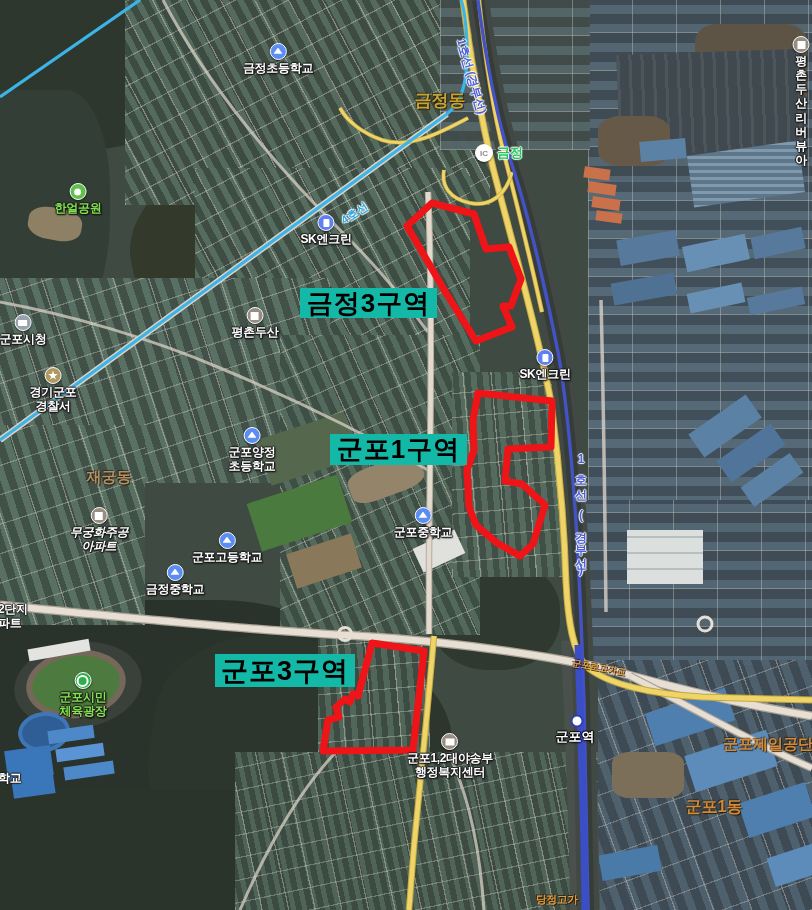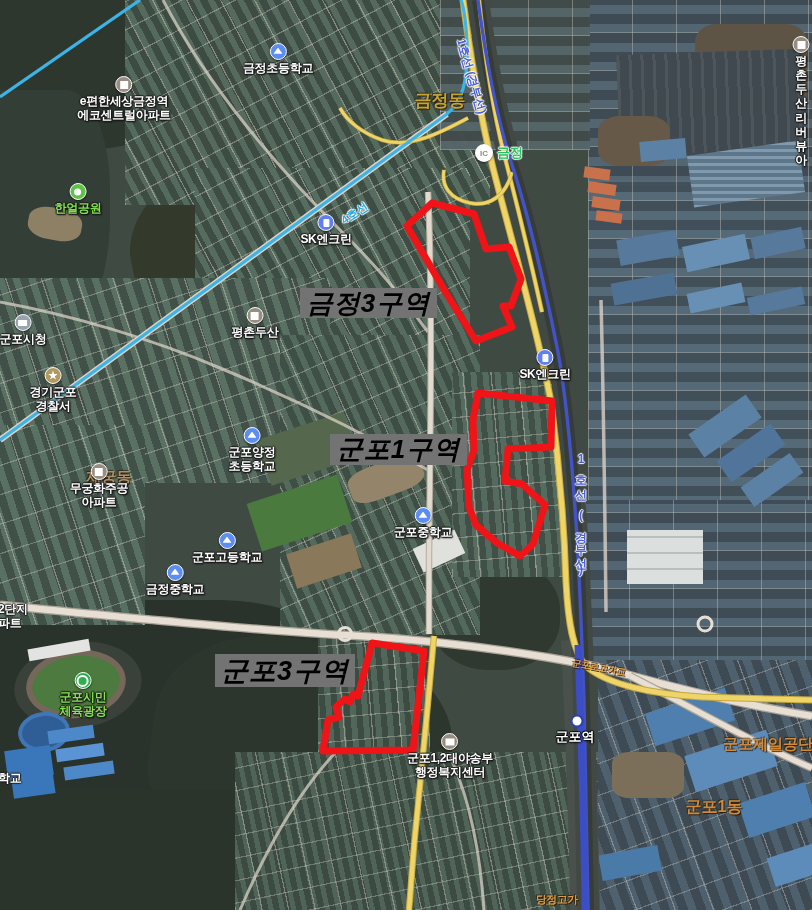--- a/index.html
+++ b/index.html
@@ -55,23 +55,23 @@
   .t-park{background:#5fc04a;}     .t-park::after{border-radius:50%;}
   .t-gov{background:#99a3ad;}      .t-gov::after{width:9px;height:6px;}
   .t-police{background:#b09a62;}   .t-police::after{clip-path:polygon(50% 0,61% 35%,98% 35%,68% 57%,79% 91%,50% 70%,21% 91%,32% 57%,2% 35%,39% 35%);width:10px;height:10px;}
   .t-sports{background:#2fae4e;}   .t-sports::after{width:8px;height:8px;border-radius:50%;background:transparent;border:2px solid #fff;}
   .t-community{background:#978d80;}.t-community::after{width:9px;height:7px;}
   .poi-label{margin-top:1px;font-size:12px;font-weight:700;color:#fff;white-space:pre-line;
        text-align:center;line-height:1.18;letter-spacing:-.3px;
        text-shadow:-1px 0 1px #1b1b1b,1px 0 1px #1b1b1b,0 -1px 1px #1b1b1b,0 1px 1px #1b1b1b,
                    1px 1px 2px #000;}
   .green-label{color:#82e34e;}
-  .zone-box{position:absolute;z-index:12;background:#737373;color:#000;display:flex;
+  .zone-box{position:absolute;z-index:12;background:#14b8a6;color:#000;display:flex;
        align-items:center;justify-content:center;font-weight:800;font-size:26px;
-       letter-spacing:1px;font-family:"Liberation Sans",sans-serif;font-style:italic;}
+       letter-spacing:1px;font-family:"Liberation Sans",sans-serif;}
   .district{position:absolute;z-index:9;transform:translate(-50%,-50%);font-weight:800;
        white-space:nowrap;text-shadow:1px 1px 1px rgba(30,20,5,.85),-1px -1px 1px rgba(30,20,5,.6);}
   .transit-label{position:absolute;z-index:9;font-weight:800;white-space:nowrap;
        text-shadow:-1px 0 1px #fff,1px 0 1px #fff,0 -1px 1px #fff,0 1px 1px #fff;}
   .bridge{position:absolute;z-index:9;transform:translate(-50%,-50%);font-weight:700;
        color:#e09a40;white-space:nowrap;
        text-shadow:1px 1px 0 rgba(40,25,5,.9),-1px -1px 0 rgba(40,25,5,.7);}
   .edge-label{position:absolute;z-index:10;font-size:12px;font-weight:700;color:#fff;
        white-space:pre-line;line-height:1.2;letter-spacing:-.3px;
        text-shadow:-1px 0 1px #1b1b1b,1px 0 1px #1b1b1b,0 -1px 1px #1b1b1b,0 1px 1px #1b1b1b;}
@@ -204,25 +204,20 @@
   </svg>
 
   <div class="zone-box" style="left:300px;top:288px;width:137px;height:30px;">금정3구역</div>
   <div class="zone-box" style="left:330px;top:434px;width:137px;height:31px;">군포1구역</div>
   <div class="zone-box" style="left:215px;top:654px;width:140px;height:33px;font-size:27px;">군포3구역</div>
 
   <div class="poi" style="left:278px;top:43px;">
     <span class="pin t-school"></span>
     <span class="poi-label">금정초등학교</span>
   </div>
-  <div class="poi" style="left:124px;top:76px;">
-    <span class="pin t-apartment"></span>
-    <span class="poi-label">e편한세상금정역
-에코센트럴아파트</span>
-  </div>
   <div class="poi" style="left:78px;top:183px;">
     <span class="pin t-park"></span>
     <span class="poi-label green-label">한얼공원</span>
   </div>
   <div class="poi" style="left:326px;top:214px;">
     <span class="pin t-gas"></span>
     <span class="poi-label">SK엔크린</span>
   </div>
   <div class="poi" style="left:23px;top:314px;">
     <span class="pin t-gov"></span>
@@ -235,21 +230,21 @@
   <div class="poi" style="left:53px;top:367px;">
     <span class="pin t-police"></span>
     <span class="poi-label">경기군포
 경찰서</span>
   </div>
   <div class="poi" style="left:252px;top:427px;">
     <span class="pin t-school"></span>
     <span class="poi-label">군포양정
 초등학교</span>
   </div>
-  <div class="poi" style="left:99px;top:463px;">
+  <div class="poi" style="left:99px;top:507px;font-style:italic;">
     <span class="pin t-apartment"></span>
     <span class="poi-label">무궁화주공
 아파트</span>
   </div>
   <div class="poi" style="left:227px;top:532px;">
     <span class="pin t-school"></span>
     <span class="poi-label">군포고등학교</span>
   </div>
   <div class="poi" style="left:175px;top:564px;">
     <span class="pin t-school"></span>

